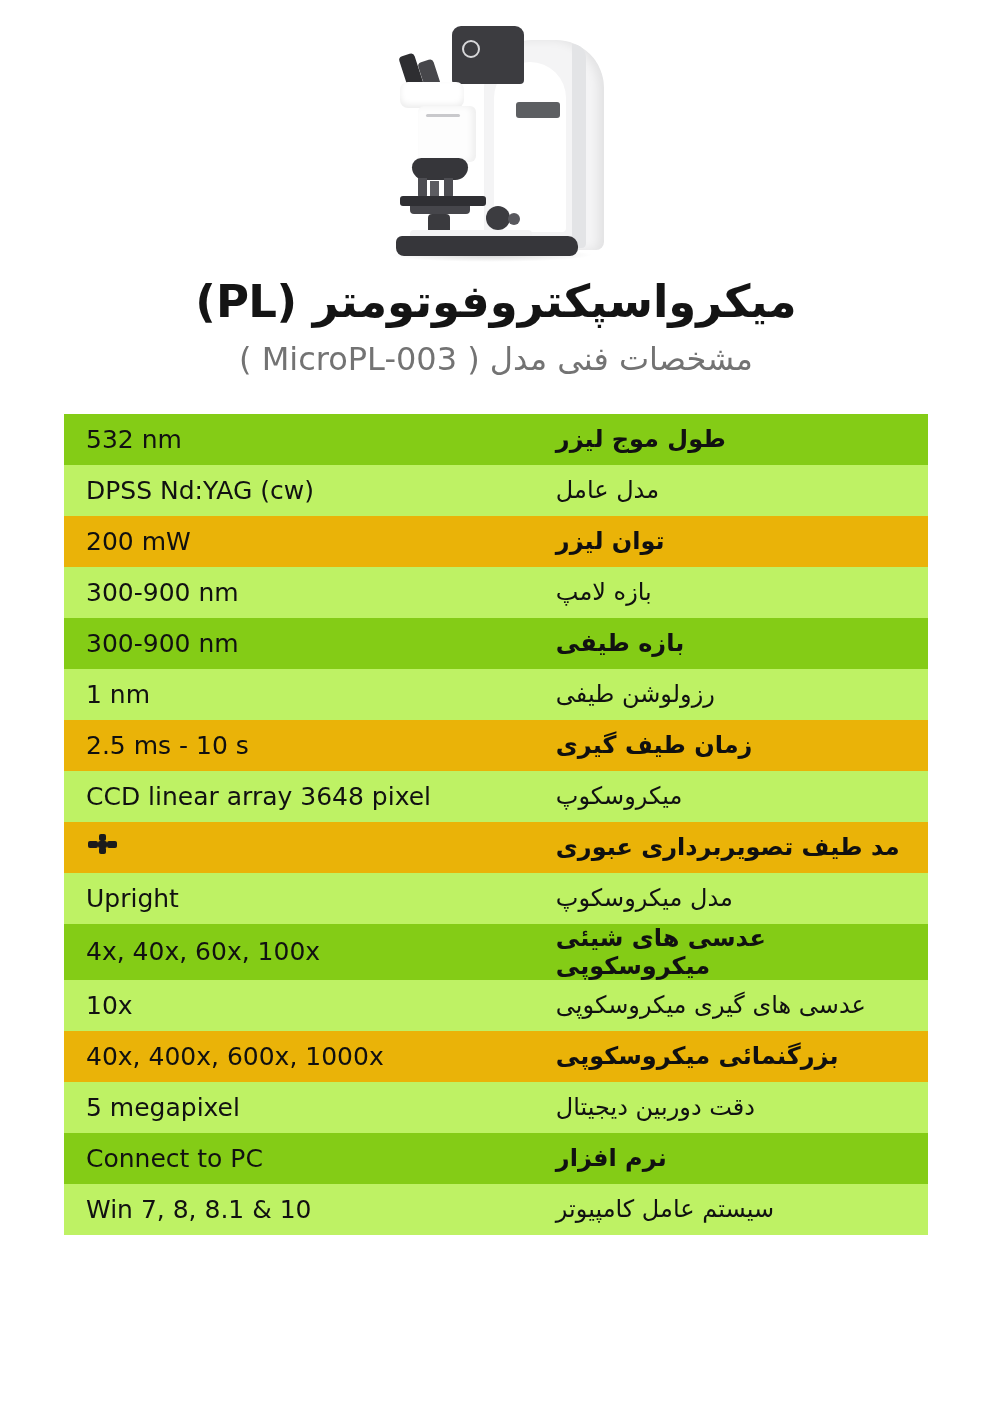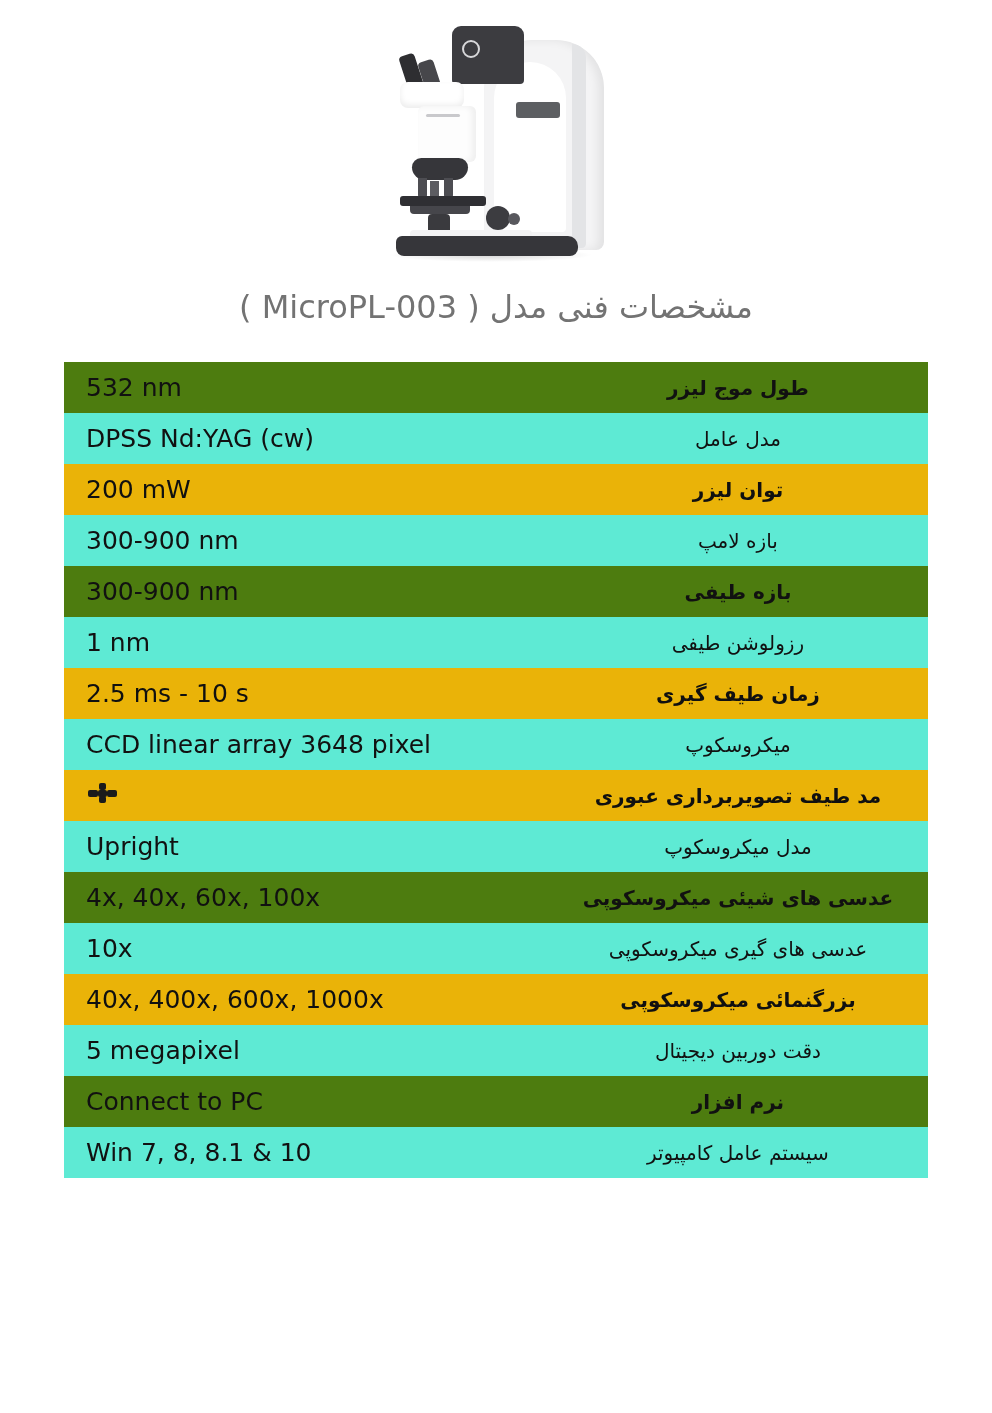--- a/index.html
+++ b/index.html
@@ -218,38 +218,38 @@
     table-layout: fixed;
   }
   .table tr { height: 51px; }
   .table td {
     vertical-align: middle;
     padding: 0 14px;
     font-size: 25px;
     color: #111;
   }
   td.label {
-    text-align: center;
+    text-align: left;
     direction: rtl;
     width: 44%;
     font-weight: 700;
-    font-size: 20px;
+    font-size: 24px;
     padding-left: 8px;
     padding-right: 8px;
   }
   td.value {
     text-align: left;
     direction: ltr;
     width: 56%;
     font-weight: 400;
     padding-left: 22px;
   }
-  tr.salmon td { background: #4d7c0f; }
+  tr.salmon td { background: #84cc16; }
   tr.gray   td { background: #eab308; }
-  tr.white  td { background: #5eead4; }
+  tr.white  td { background: #bef264; }
   tr.white td.label { font-weight: 400; }
   tr.gray td.value, tr.gray td.label { color: #101010; }
 
   
   .mark {
     display: inline-block;
     width: 34px;
     height: 26px;
     position: relative;
   }
@@ -292,20 +292,21 @@
       <div class="stage2"></div>
       <div class="condenser"></div>
       <div class="knob"></div>
       <div class="knob-sm"></div>
       <div class="base-white"></div>
       <div class="base"></div>
     </div>
   </div>
 
   <div class="title-block">
+    <div class="title-main">میکرواسپکتروفوتومتر (PL)</div>
     <div class="title-sub">مشخصات فنی  مدل ( MicroPL-003 )</div>
   </div>
 
   <table class="table">
     <tbody>
         <tr class="salmon">
           <td class="label">طول موج لیزر</td>
           <td class="value">532 nm</td>
         </tr>
         <tr class="white">

